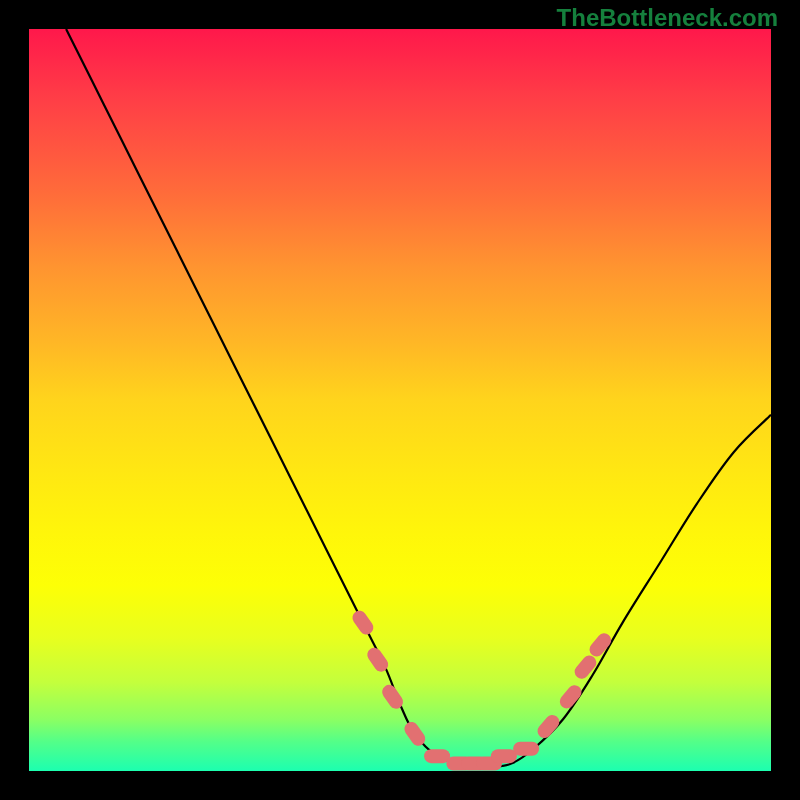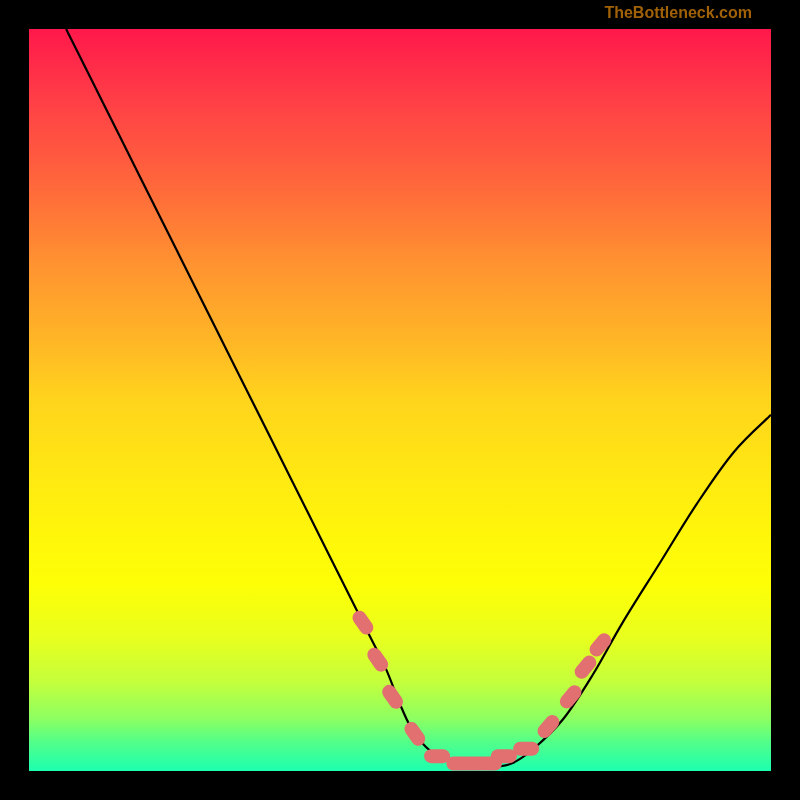--- a/index.html
+++ b/index.html
@@ -30,25 +30,25 @@
       #e8ff1e 82%,
       #c4ff3c 88%,
       #8cff62 93%,
       #54ff88 96%,
       #1cffb0 100%
     );
   }
   .watermark {
     position: absolute;
     top: 4px;
-    right: 48px;
+    right: 22px;
     font-family: Arial, Helvetica, sans-serif;
-    font-size: 16px;
+    font-size: 24px;
     font-weight: bold;
-    color: #a16207;
+    color: #15803d;
     letter-spacing: 0px;
   }
   svg.curve {
     position: absolute;
     left: 29px;
     top: 29px;
     width: 742px;
     height: 742px;
     overflow: visible;
   }

